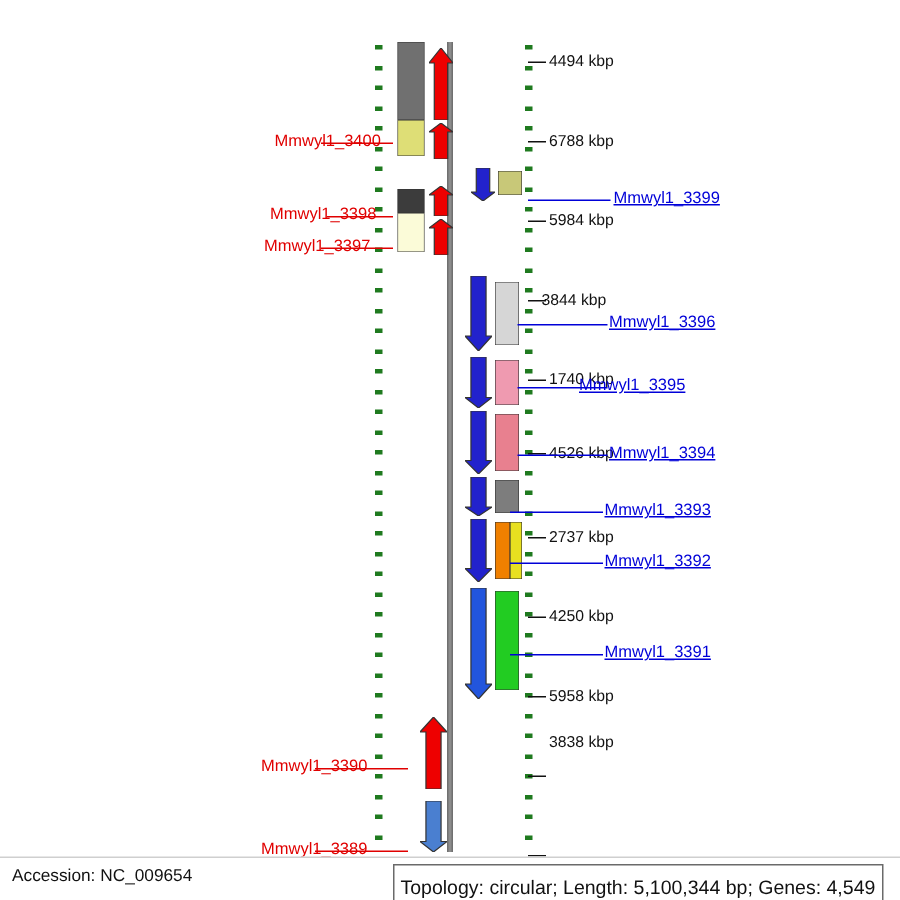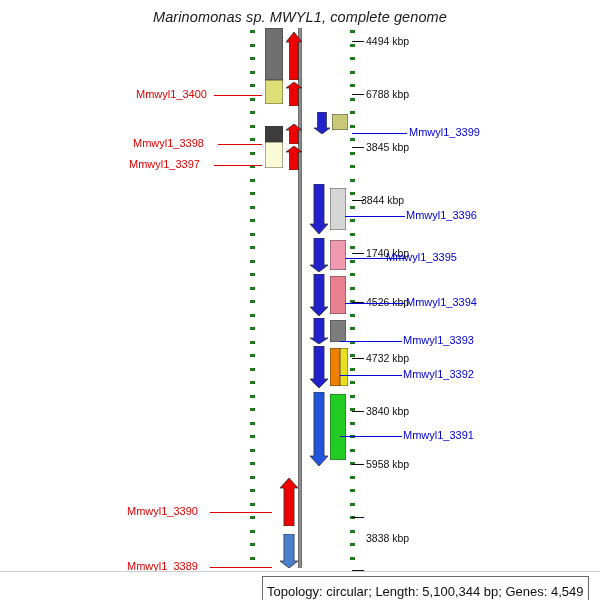--- a/index.html
+++ b/index.html
@@ -70,22 +70,22 @@
   .feat {
     position: absolute;
   }
   .feat svg { display: block; }
   
   .lbl {
     position: absolute;
     font-size: 11px;
     white-space: nowrap;
   }
-  .lbl.red { color: #e00000; }
-  .lbl.blue { color: #0000d8; }
+  .lbl.red { color: #e00000; margin-left: 47px; }
+  .lbl.blue { color: #0000d8; text-decoration: underline; }
   .leader {
     position: absolute;
     height: 1px;
   }
   .leader.red { background: #e00000; }
   .leader.blue { background: #0000d8; }
   
   .footer {
     position: absolute;
     left: 0;
@@ -111,21 +111,20 @@
     border: 1px solid #6a6a6a;
     padding: 7px 4px;
     background: #ffffff;
   }
 </style>
 </head>
 <body>
 
 <div id="viewer">
 
-  <div class="title">Marinomonas sp. MWYL1, complete genome</div>
 
   <div class="axis-line"></div>
 
   <div class="tickcol" id="tick-left" style="left: 250px; top: 30px; height: 538px;">
       <div class="t" style="top:0px"></div>
       <div class="t" style="top:13.5px"></div>
       <div class="t" style="top:27px"></div>
       <div class="t" style="top:40.5px"></div>
       <div class="t" style="top:54px"></div>
       <div class="t" style="top:67.5px"></div>
@@ -206,35 +205,35 @@
       <div class="t" style="top:513px"></div>
       <div class="t" style="top:526.5px"></div>
     </div>
 
   <div id="coords">
       <div class="coord-tick" style="left:352px;top:41px;width:12px"></div>
       <div class="coord" style="left:366px;top:35px">4494 kbp</div>
       <div class="coord-tick" style="left:352px;top:94px;width:12px"></div>
       <div class="coord" style="left:366px;top:88px">6788 kbp</div>
       <div class="coord-tick" style="left:352px;top:147px;width:12px"></div>
-      <div class="coord" style="left:366px;top:141px">3845 kbp</div>
+      <div class="coord" style="left:366px;top:141px">5984 kbp</div>
       <div class="coord-tick" style="left:352px;top:200px;width:12px"></div>
       <div class="coord" style="left:361px;top:194px">3844 kbp</div>
       <div class="coord-tick" style="left:352px;top:253px;width:12px"></div>
       <div class="coord" style="left:366px;top:247px">1740 kbp</div>
       <div class="coord-tick" style="left:352px;top:302px;width:12px"></div>
       <div class="coord" style="left:366px;top:296px">4526 kbp</div>
       <div class="coord-tick" style="left:352px;top:358px;width:12px"></div>
-      <div class="coord" style="left:366px;top:352px">4732 kbp</div>
+      <div class="coord" style="left:366px;top:352px">2737 kbp</div>
       <div class="coord-tick" style="left:352px;top:411px;width:12px"></div>
-      <div class="coord" style="left:366px;top:405px">3840 kbp</div>
+      <div class="coord" style="left:366px;top:405px">4250 kbp</div>
       <div class="coord-tick" style="left:352px;top:464px;width:12px"></div>
       <div class="coord" style="left:366px;top:458px">5958 kbp</div>
       <div class="coord-tick" style="left:352px;top:517px;width:12px"></div>
-      <div class="coord" style="left:366px;top:532px">3838 kbp</div>
+      <div class="coord" style="left:366px;top:489px">3838 kbp</div>
       <div class="coord-tick" style="left:352px;top:570px;width:12px"></div>
       <div class="coord" style="left:366px;top:590px">3837 kbp</div>
     </div>
 
   <div id="glyphs-left">
       <div class="feat" style="left:265px;top:28px">
         <svg width="18" height="52" viewBox="0 0 18 52">
           <path d="M 0 0 L 18 0 L 18 52 L 0 52 Z" fill="#707070" stroke="#333333" stroke-width="0.8"></path>
         </svg>
       </div>
@@ -393,16 +392,20 @@
       <div class="lbl blue" style="left:403px;top:368px">Mmwyl1_3392</div>
       <div class="leader blue" style="left:340px;top:436px;width:62px"></div>
       <div class="lbl blue" style="left:403px;top:429px">Mmwyl1_3391</div>
       <div class="leader red" style="left:210px;top:512px;width:62px"></div>
       <div class="lbl red" style="left:127px;top:505px">Mmwyl1_3390</div>
       <div class="leader red" style="left:210px;top:567px;width:62px"></div>
       <div class="lbl red" style="left:127px;top:560px">Mmwyl1_3389</div>
     </div>
 
   <div class="footer">
+    <div class="accession">
+      <span>Accession:</span>
+      <span>NC_009654</span>
+    </div>
     <div class="topology">Topology: circular; Length: 5,100,344 bp; Genes: 4,549</div>
   </div>
 
 </div>
 
 </body></html>

